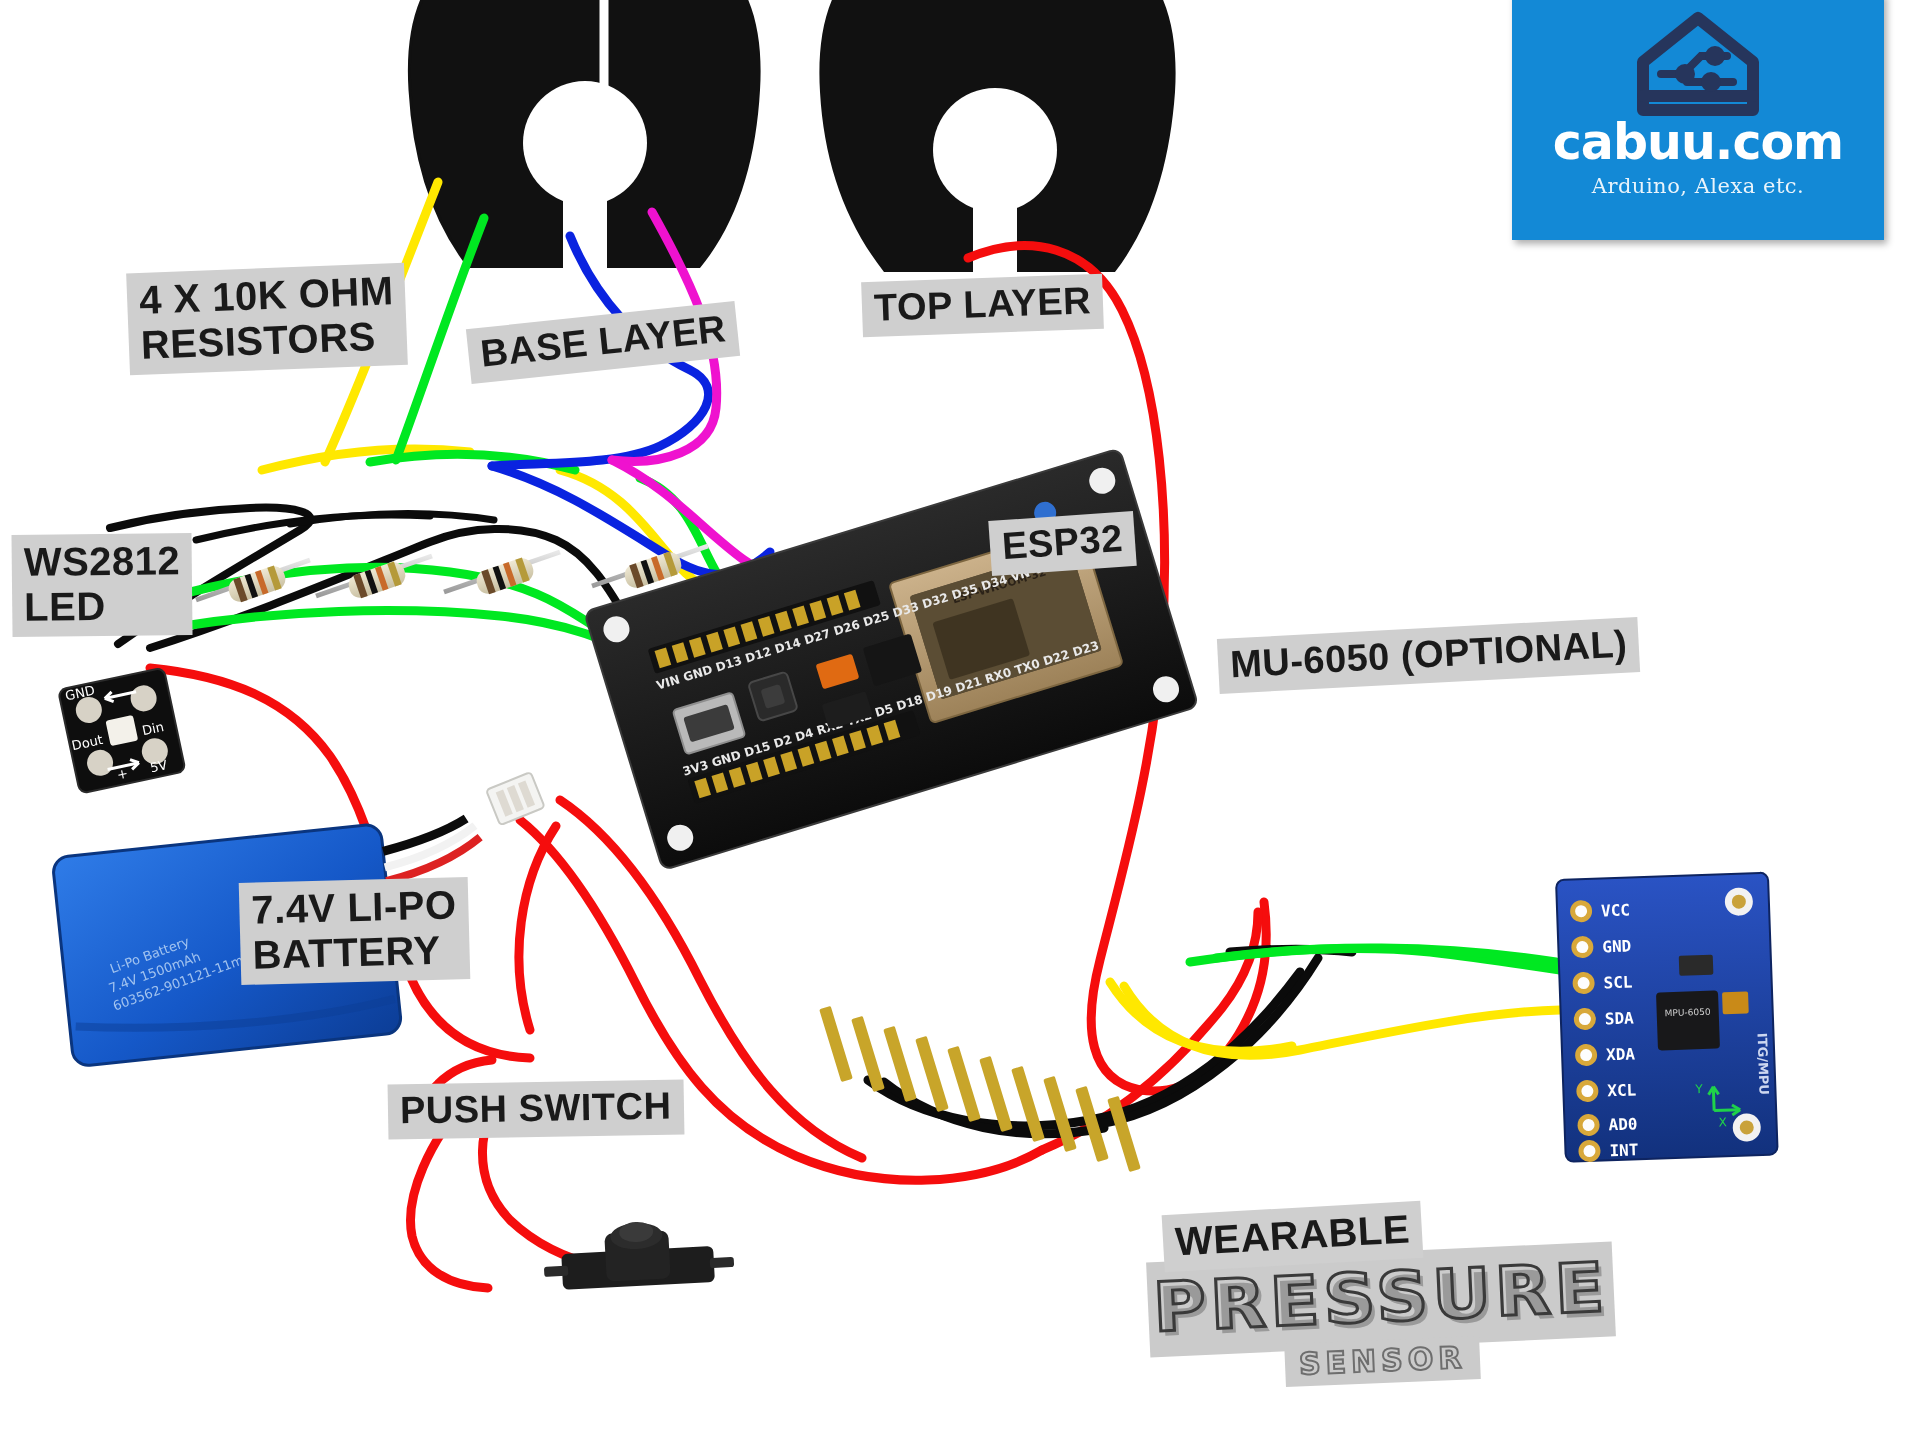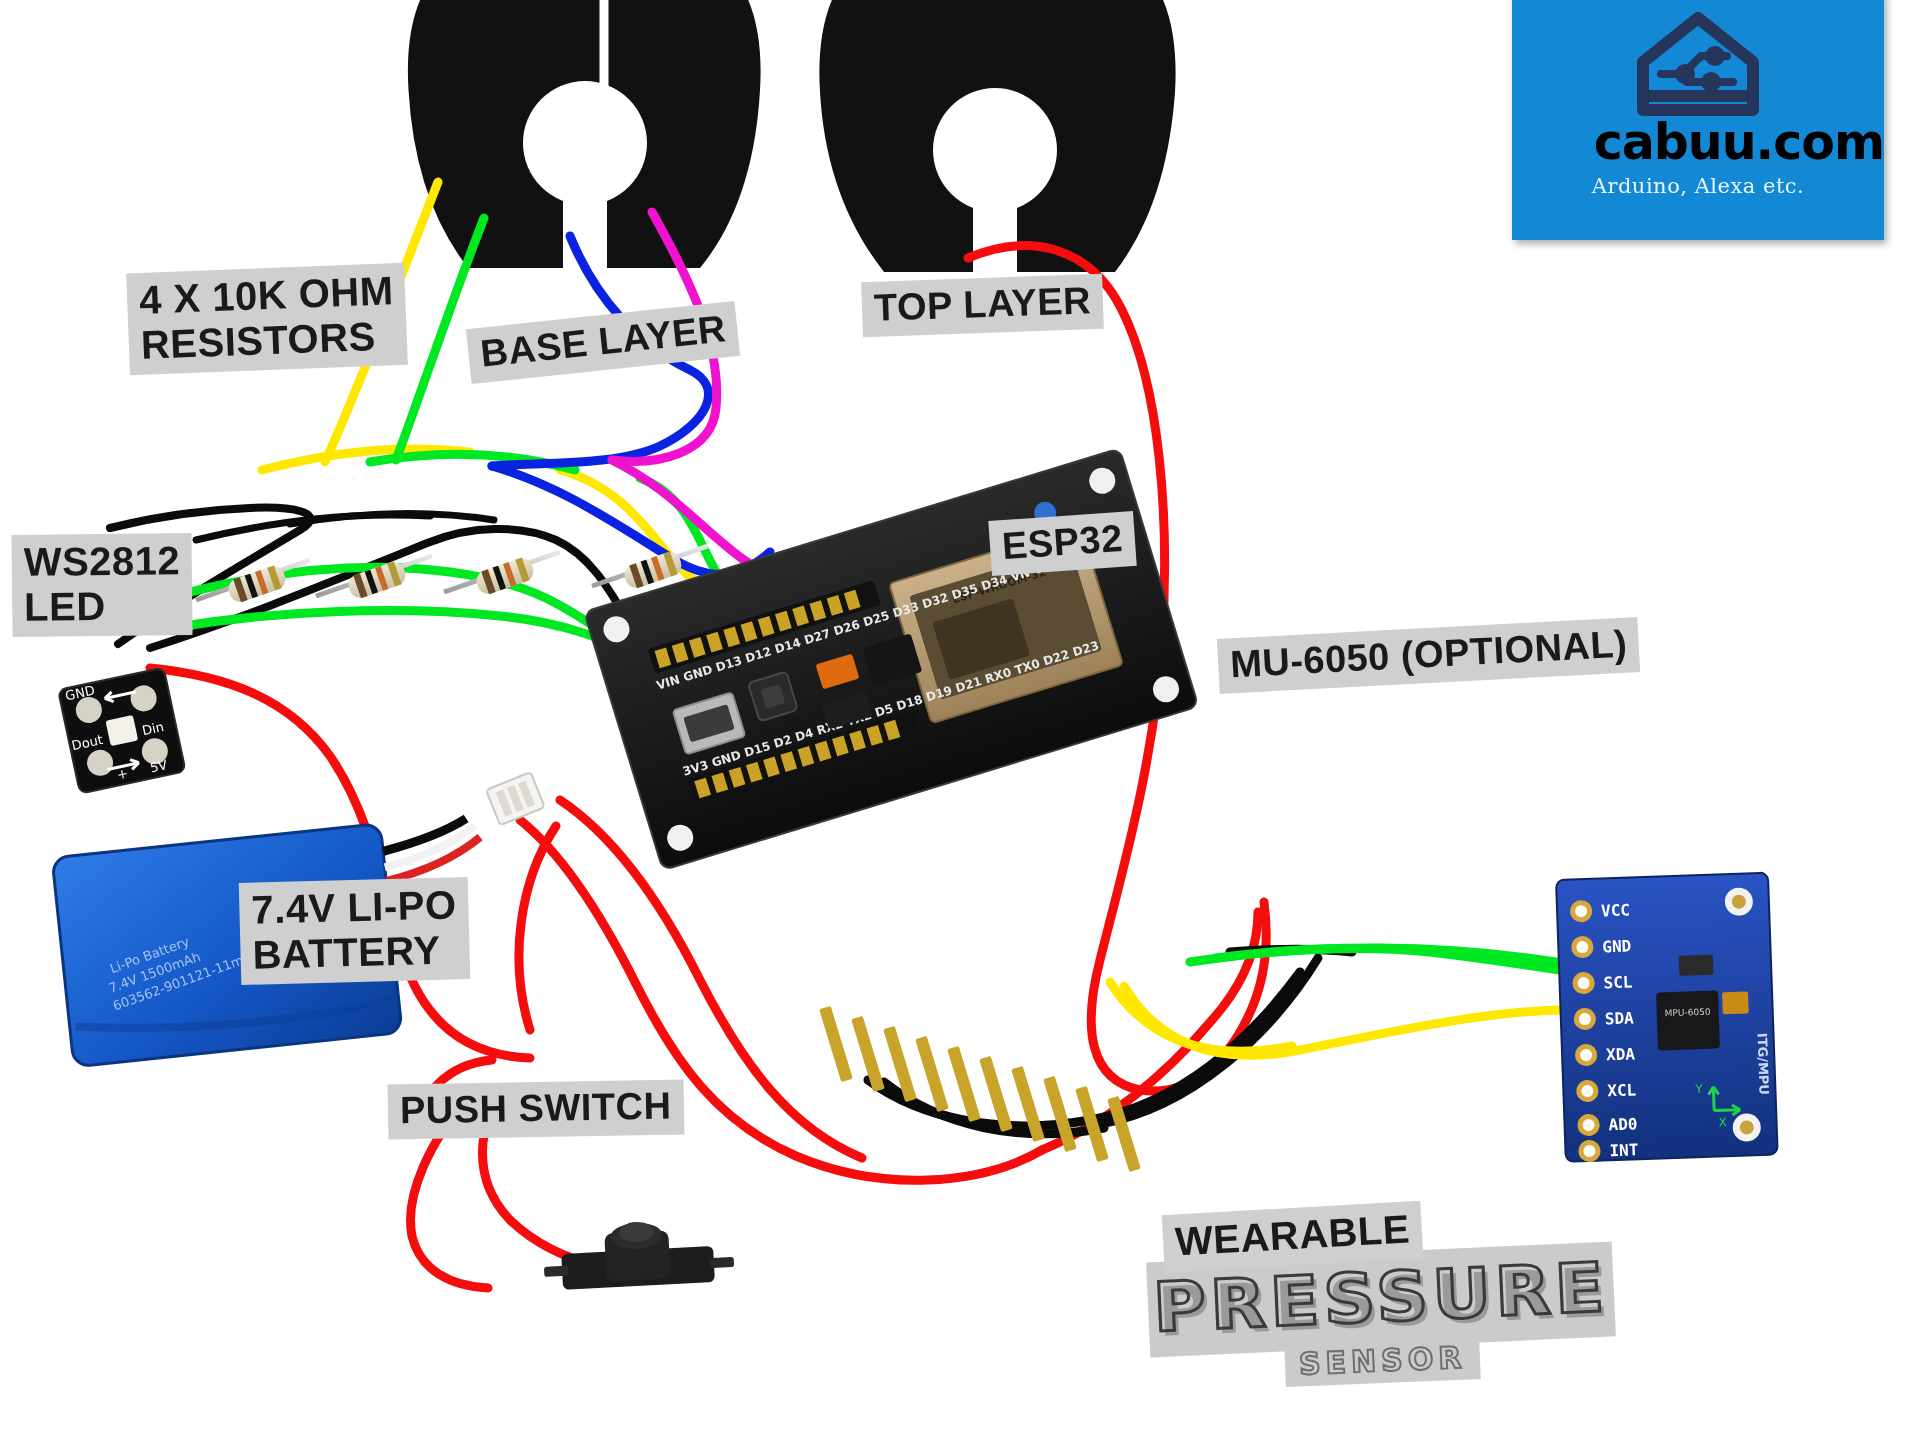--- a/index.html
+++ b/index.html
@@ -65,22 +65,22 @@
   }
 
   
   .logo-card{
     position:absolute;left:1512px;top:-8px;width:372px;height:248px;
     background:#1389d6;box-shadow:3px 4px 7px rgba(0,0,0,.32);
     z-index:9;
   }
   .logo-card .house{position:absolute;left:50%;top:18px;transform:translateX(-50%);}
   .logo-card .brand{
-    position:absolute;left:0;right:0;top:122px;text-align:right;
-    color:#000000;font-family:"DejaVu Sans",sans-serif;font-weight:bold;
+    position:absolute;left:0;right:0;top:122px;text-align:center;
+    color:#ffffff;font-family:"DejaVu Sans",sans-serif;font-weight:bold;
     font-size:49px;letter-spacing:-1px;
   }
   .logo-card .tag{
     position:absolute;left:0;right:0;top:182px;text-align:center;
     color:#eaf4fb;font-family:"DejaVu Serif",serif;font-size:21px;letter-spacing:.5px;
   }
 </style>
 </head>
 <body>
 

